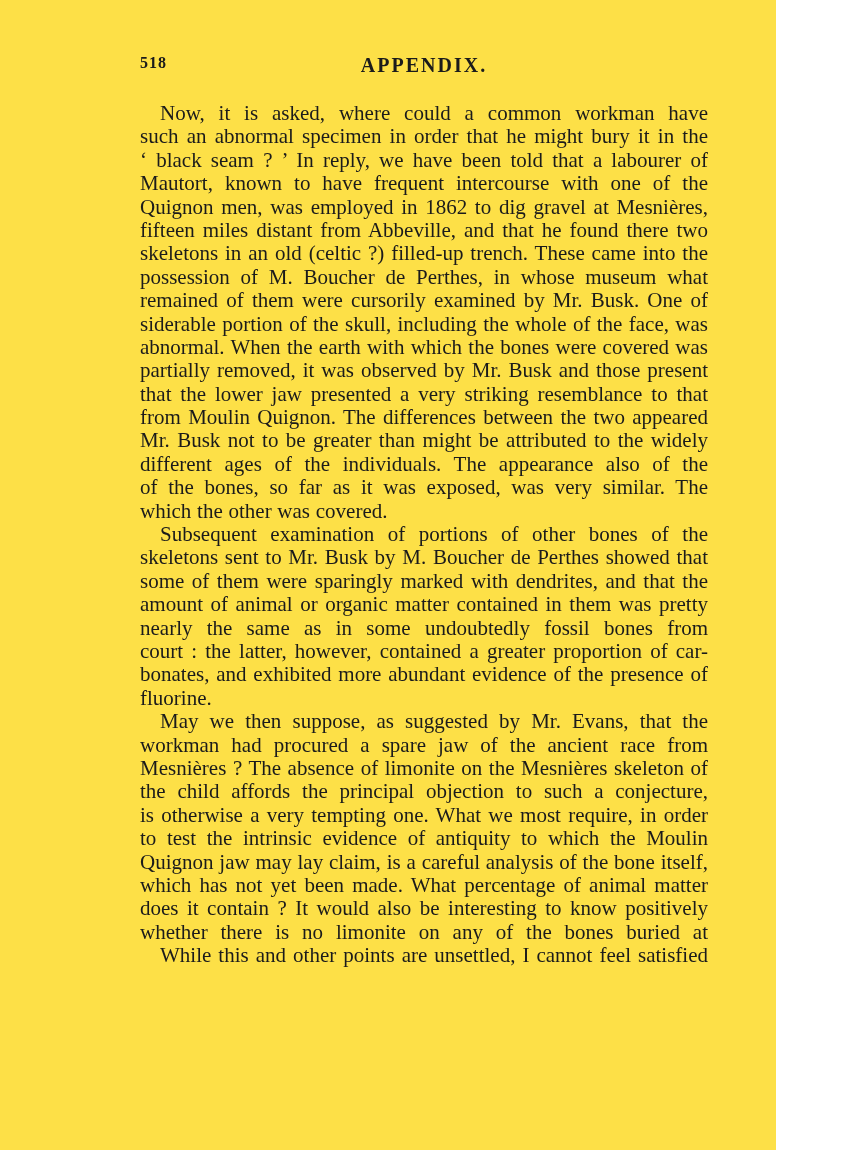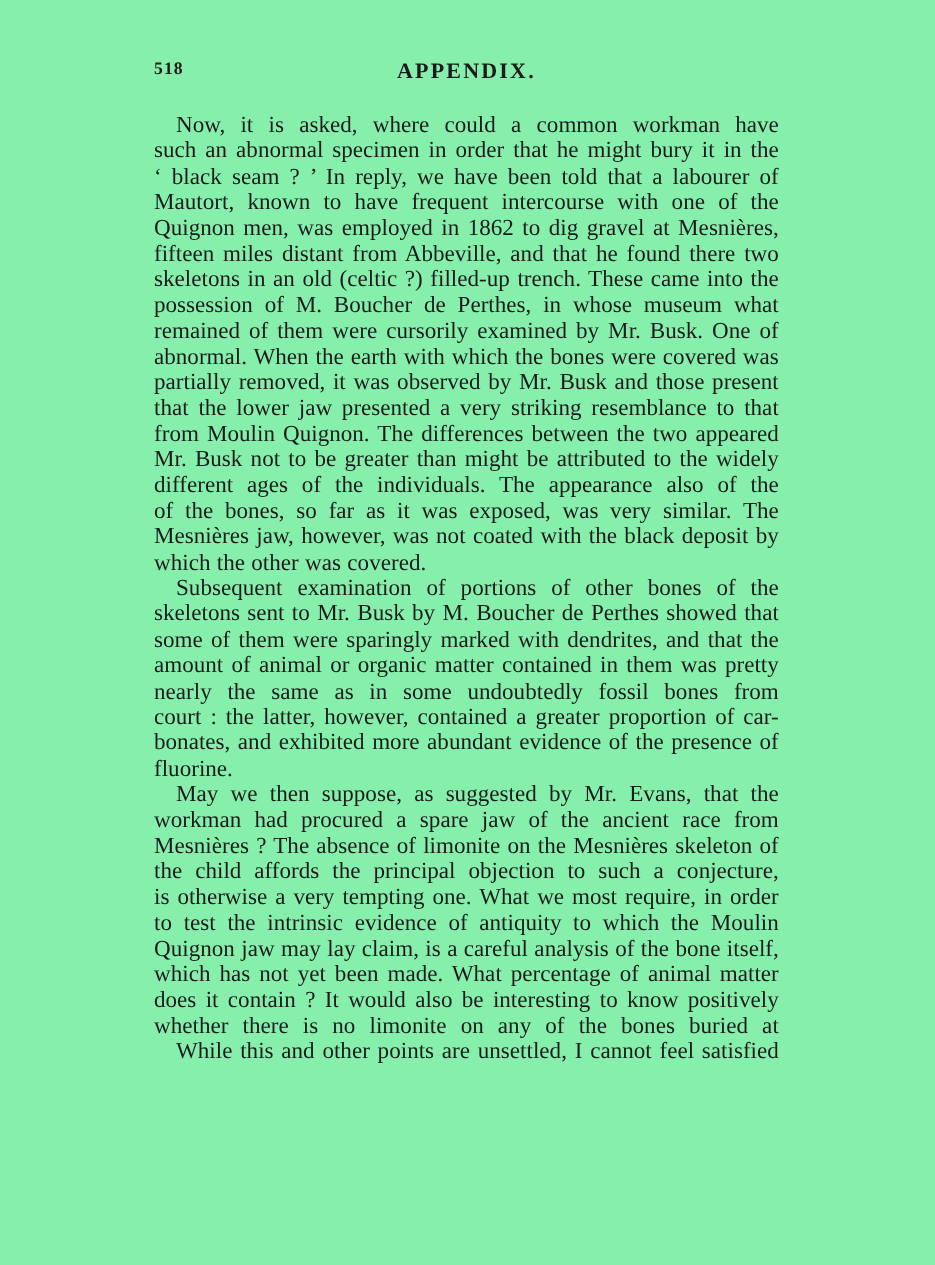--- a/index.html
+++ b/index.html
@@ -7,23 +7,23 @@
     padding: 0;
   }
   body {
     width: 850px;
     height: 1150px;
     background: #ffffff;
     font-family: "Liberation Serif", serif;
   }
   .page {
     position: relative;
-    width: 850px;
+    width: 776px;
     height: 1150px;
-    background: #86efac;
+    background: #fde047;
     color: #1b1b1b;
     overflow: hidden;
   }
   .page-header {
     position: absolute;
     left: 140px;
     top: 54px;
     width: 568px;
     height: 22px;
   }
@@ -85,28 +85,28 @@
       <div class="paragraph">
         <div class="line first">Now, it is asked, where could a common workman have obtained</div>
         <div class="line">such an abnormal specimen in order that he might bury it in the</div>
         <div class="line">‘ black seam ? ’  In reply, we have been told that a labourer of</div>
         <div class="line">Mautort, known to have frequent intercourse with one of the Moulin</div>
         <div class="line">Quignon men, was employed in 1862 to dig gravel at Mesnières,</div>
         <div class="line">fifteen miles distant from Abbeville, and that he found there two</div>
         <div class="line">skeletons in an old (celtic ?) filled-up trench.  These came into the</div>
         <div class="line">possession of M. Boucher de Perthes, in whose museum what</div>
         <div class="line">remained of them were cursorily examined by Mr. Busk.  One of</div>
+        <div class="line">siderable portion of the skull, including the whole of the face, was</div>
         <div class="line">abnormal.  When the earth with which the bones were covered was</div>
         <div class="line">partially removed, it was observed by Mr. Busk and those present</div>
         <div class="line">that the lower jaw presented a very striking resemblance to that</div>
         <div class="line">from Moulin Quignon.  The differences between the two appeared to</div>
         <div class="line">Mr. Busk not to be greater than might be attributed to the widely</div>
         <div class="line">different ages of the individuals.  The appearance also of the surface</div>
         <div class="line">of the bones, so far as it was exposed, was very similar.  The</div>
-        <div class="line">Mesnières jaw, however, was not coated with the black deposit by</div>
         <div class="line short-last">which the other was covered.</div>
       </div>
       <div class="paragraph">
         <div class="line first">Subsequent examination of portions of other bones of the Mesnières</div>
         <div class="line">skeletons sent to Mr. Busk by M. Boucher de Perthes showed that</div>
         <div class="line">some of them were sparingly marked with dendrites, and that the</div>
         <div class="line">amount of animal or organic matter contained in them was pretty</div>
         <div class="line">nearly the same as in some undoubtedly fossil bones from Menche-</div>
         <div class="line">court : the latter, however, contained a greater proportion of car-</div>
         <div class="line">bonates, and exhibited more abundant evidence of the presence of</div>

